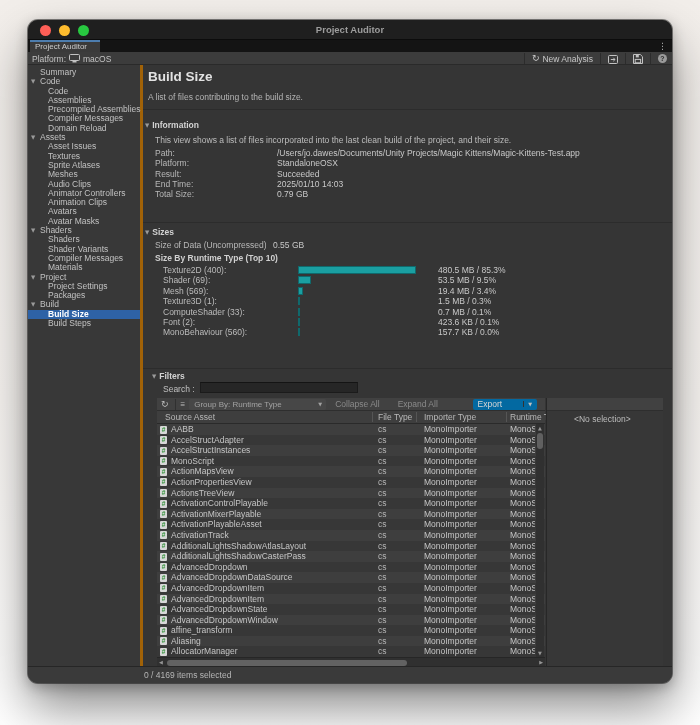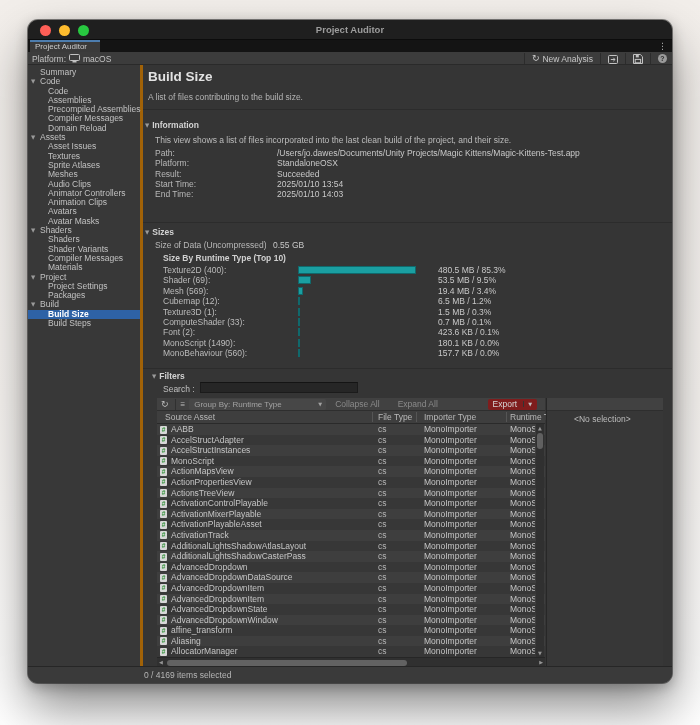--- a/index.html
+++ b/index.html
@@ -55,43 +55,43 @@
   .divider { position:absolute; left:0; right:0; height:1px; background:#2c2c2c; }
   .sec-head { position:absolute; font-weight:bold; color:#d2d2d2; }
   .sec-arrow { font-size:5.5px; color:#9a9a9a; margin-right:3px; font-family:"DejaVu Sans", sans-serif; vertical-align:1px; }
   .info-desc { position:absolute; left:12px; top:70px; color:#bdbdbd; }
   .fields { position:absolute; left:0; top:83px; right:0; }
   .f-row { position:relative; height:10.35px; line-height:10.35px; }
   .f-label { position:absolute; left:12px; color:#b8b8b8; }
   .f-value { position:absolute; left:134px; color:#c9c9c9; white-space:nowrap; }
   .unc-label { position:absolute; left:12px; top:175px; color:#b8b8b8; }
   .unc-value { position:absolute; left:130px; top:175px; color:#c9c9c9; }
-  .top10 { position:absolute; left:20px; top:188px; font-weight:bold; color:#d0d0d0;text-align:center; }
+  .top10 { position:absolute; left:12px; top:188px; font-weight:bold; color:#d0d0d0;text-align:center; }
   .size-rows { position:absolute; left:0; top:200px; right:0; }
   .size-row { position:relative; height:10.4px; line-height:10.4px; }
   .sz-label { position:absolute; left:20px; color:#bcbcbc; }
   .sz-bar { position:absolute; left:155px; top:1px; height:8px; background:#1a9fa1; border:1px solid #10696c; }
   .sz-value { position:absolute; left:295px; color:#c9c9c9; }
   .search-label { position:absolute; left:20px; top:319px; color:#c0c0c0; }
   .search-input { position:absolute; left:57px; top:317px; width:158px; height:11px; background:#262626;
     border:1px solid #1b1b1b; border-top-color:#141414; color:#dddddd; font-size:8px; padding:0 3px;
     font-family:"Liberation Sans", sans-serif; outline:none; }
   
   .table { position:absolute; left:14px; top:333px; width:388px; height:268px; background:#373737; }
   .t-toolbar { position:absolute; left:0; top:0; right:0; height:13px; background:#414141; border-bottom:1px solid #2e2e2e;
     display:flex; align-items:center; }
   .t-refresh { padding:0 4px; font-size:9px; color:#bdbdbd; }
   .t-list { padding:0 3px; font-size:8px; color:#bdbdbd; letter-spacing:-1px; }
   .t-sep { width:1px; height:11px; background:#303030; margin:0 2px; }
   .groupby { width:137px; height:11px; background:#474747; border-radius:2px; color:#a2a2a2; font-size:8px;
     display:flex; align-items:center; padding:0 5px; margin-left:2px; position:relative; }
   .groupby .caret { position:absolute; right:4px; font-size:5px; color:#a2a2a2; font-family:"DejaVu Sans", sans-serif; }
   .flat-btn { color:#8a8a8a; font-size:8.5px; padding:0 9px; }
-  .export-btn { margin-left:auto; margin-right:8px; height:11px; background:#7f1d1d; border-radius:2px; color:#d6d6d6;
-    font-size:8.5px; display:flex; align-items:center; padding:0 5px; gap:6px; }
+  .export-btn { margin-left:auto; margin-right:8px; height:11px; background:#0369a1; border-radius:2px; color:#d6d6d6;
+    font-size:8.5px; display:flex; align-items:center; padding:0 5px; gap:21px; }
   .export-btn .caret { font-size:5px; color:#c0c0c0; font-family:"DejaVu Sans", sans-serif; border-left:1px solid #333;
     padding-left:4px; }
   .t-header { position:absolute; left:0; top:13px; right:0; height:13px; background:#3e3e3e; border-bottom:1px solid #2a2a2a;
     font-size:8.5px; color:#b9b9b9; }
   .hc { position:absolute; top:0; line-height:13px; white-space:nowrap; }
   .hsep { position:absolute; top:1px; bottom:1px; width:1px; background:#555555; }
   .t-rows { position:absolute; left:0; top:26px; right:0; height:233px; overflow:hidden; }
   .trow { position:relative; height:10.6px; line-height:10.6px; font-size:8.5px; color:#c6c6c6; background:#373737; }
   .trow.alt { background:#3e3e3e; }
   .ficon { position:absolute; left:3px; top:1.5px; width:7px; height:8px; background:#d7d7d7; border-radius:1px;
@@ -228,26 +228,26 @@
         </div>
         <div class="f-row">
           <span class="f-label">Platform:</span>
           <span class="f-value">StandaloneOSX</span>
         </div>
         <div class="f-row">
           <span class="f-label">Result:</span>
           <span class="f-value">Succeeded</span>
         </div>
         <div class="f-row">
-          <span class="f-label">Start Time:</span>
-          <span class="f-value">2025/01/10 13:54</span>
-        </div>
-        <div class="f-row">
           <span class="f-label">End Time:</span>
           <span class="f-value">2025/01/10 14:03</span>
+        </div>
+        <div class="f-row">
+          <span class="f-label">Total Size:</span>
+          <span class="f-value">0.79 GB</span>
         </div>
       </div>
 
     <div class="divider" style="top:157px;"></div>
 
     <div class="sec-head" style="left:2px; top:162px;"><span class="sec-arrow">▼</span><span>Sizes</span></div>
     <div class="unc-label">Size of Data (Uncompressed)</div>
     <div class="unc-value">0.55 GB</div>
     <div class="top10">Size By Runtime Type (Top 10)</div>
     <div class="size-rows" id="sizeRows">
@@ -260,43 +260,33 @@
           <span class="sz-label">Shader (69):</span>
           <span class="sz-bar" style="width: 13.11px; background: rgb(26, 159, 161);"></span>
           <span class="sz-value">53.5 MB / 9.5%</span>
         </div>
         <div class="size-row">
           <span class="sz-label">Mesh (569):</span>
           <span class="sz-bar" style="width: 4.692px; background: rgb(26, 159, 161);"></span>
           <span class="sz-value">19.4 MB / 3.4%</span>
         </div>
         <div class="size-row">
-          <span class="sz-label">Cubemap (12):</span>
-          <span class="sz-bar" style="width: 1.656px; background: rgb(26, 159, 161);"></span>
-          <span class="sz-value">6.5 MB / 1.2%</span>
-        </div>
-        <div class="size-row">
           <span class="sz-label">Texture3D (1):</span>
           <span class="sz-bar" style="width: 1px; background: rgb(26, 159, 161);"></span>
           <span class="sz-value">1.5 MB / 0.3%</span>
         </div>
         <div class="size-row">
           <span class="sz-label">ComputeShader (33):</span>
           <span class="sz-bar" style="width: 1px; background: rgb(26, 159, 161);"></span>
           <span class="sz-value">0.7 MB / 0.1%</span>
         </div>
         <div class="size-row">
           <span class="sz-label">Font (2):</span>
           <span class="sz-bar" style="width: 1px; background: rgb(26, 159, 161);"></span>
           <span class="sz-value">423.6 KB / 0.1%</span>
-        </div>
-        <div class="size-row">
-          <span class="sz-label">MonoScript (1490):</span>
-          <span class="sz-bar" style="width: 1px; background: rgb(26, 159, 161);"></span>
-          <span class="sz-value">180.1 KB / 0.0%</span>
         </div>
         <div class="size-row">
           <span class="sz-label">MonoBehaviour (560):</span>
           <span class="sz-bar" style="width: 1px; background: rgb(26, 159, 161);"></span>
           <span class="sz-value">157.7 KB / 0.0%</span>
         </div>
       </div>
 
     <div class="divider" style="top:303px;"></div>
 

